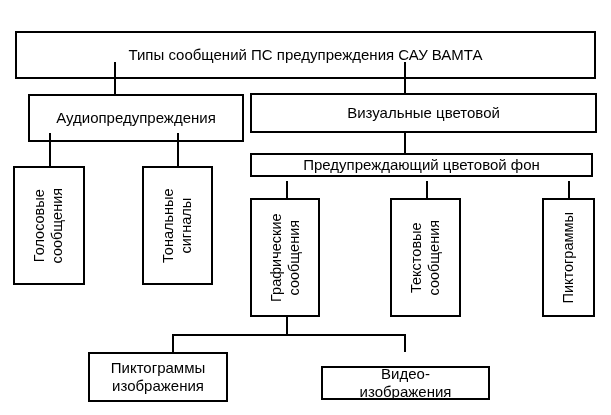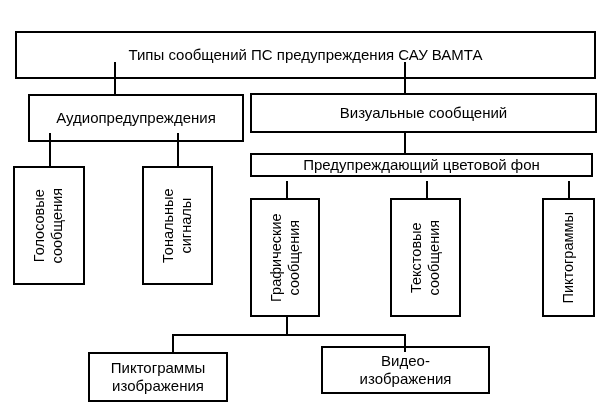--- a/index.html
+++ b/index.html
@@ -48,21 +48,21 @@
 
   <div class="node" style="left:15px; top:31px; width:581px; height:48px;">
     <span class="lbl">Типы сообщений ПС предупреждения САУ ВАМТА</span>
   </div>
 
   <div class="node" style="left:8px; top:94px; width:216px; height:48px;margin-left:20px;">
     <span class="lbl">Аудиопредупреждения</span>
   </div>
 
   <div class="node" style="left:250px; top:93px; width:347px; height:40px;">
-    <span class="lbl">Визуальные сообщений</span>
+    <span class="lbl">Визуальные цветовой</span>
   </div>
 
   <div class="node vert" style="left:13px; top:166px; width:72px; height:119px;">
     <span class="lbl">Голосовые
 сообщения</span>
   </div>
 
   <div class="node vert" style="left:142px; top:166px; width:71px; height:119px;">
     <span class="lbl">Тональные
 сигналы</span>
@@ -84,21 +84,21 @@
 
   <div class="node vert" style="left:542px; top:198px; width:53px; height:119px;">
     <span class="lbl">Пиктограммы</span>
   </div>
 
   <div class="node" style="left:88px; top:352px; width:140px; height:50px;">
     <span class="lbl">Пиктограммы
 изображения</span>
   </div>
 
-  <div class="node" style="left:321px; top:346px; width:169px; height:48px;">
+  <div class="node" style="left:321px; top:366px; width:169px; height:34px;">
     <span class="lbl">Видео-
 изображения</span>
   </div>
 
   <div class="line" style="left:114px; top:62px; width:2px; height:32px;"></div>
   <div class="line" style="left:404px; top:62px; width:2px; height:31px;"></div>
 
   <div class="line" style="left:49px; top:133px; width:2px; height:33px;"></div>
   <div class="line" style="left:177px; top:133px; width:2px; height:33px;"></div>
 

